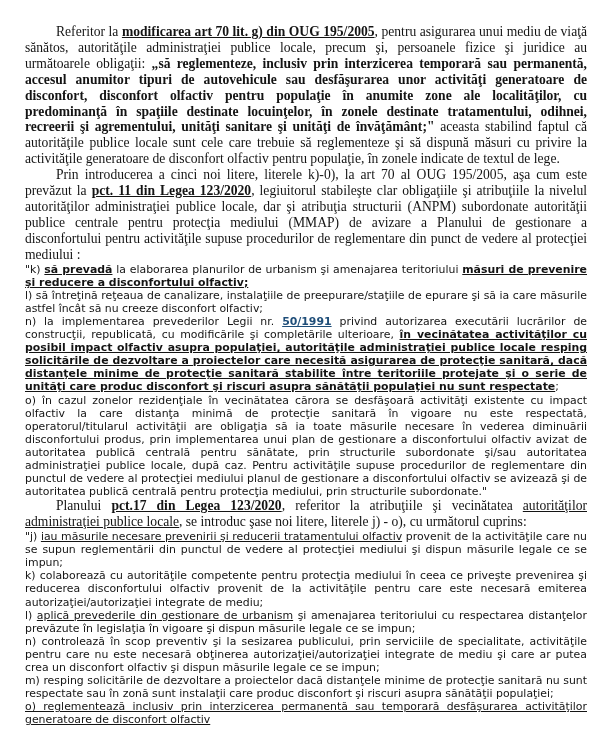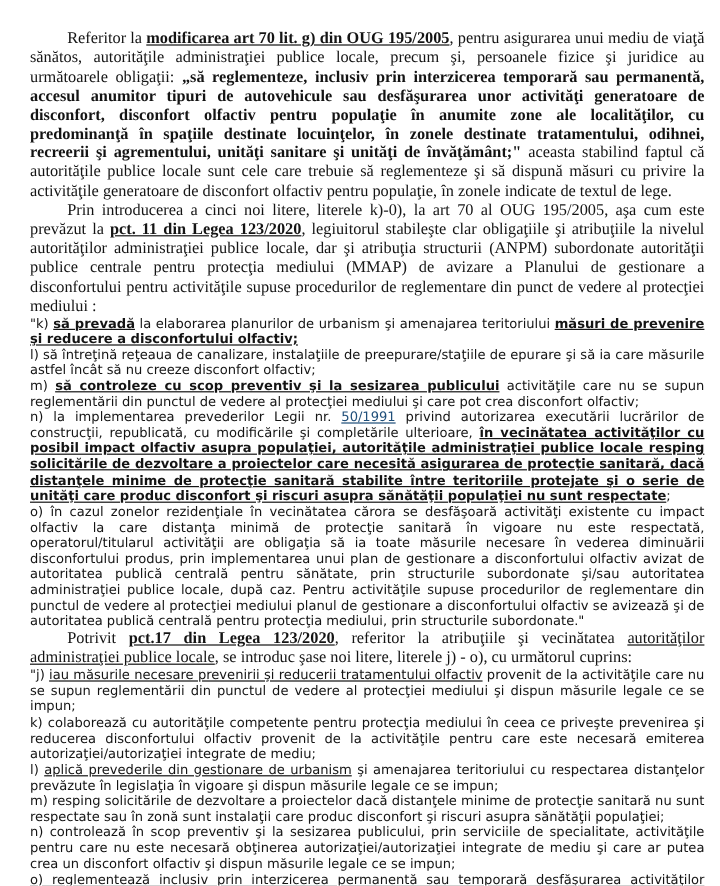--- a/index.html
+++ b/index.html
@@ -32,51 +32,50 @@
     font-size: 10.9px;
     line-height: 13.1px;
     text-align: justify;
     text-indent: 0;
   }
   .b  { font-weight: 700; }
   .u  { text-decoration: underline; }
   .bu { font-weight: 700; text-decoration: underline; }
   .lnk {
     color: #1F4E79;
-    font-weight: 400;
+    font-weight: 700;
     text-decoration: underline;
     cursor: pointer;
   }
 </style>
 </head>
 <body>
 
 <div class="page">
 
   <p class="s"><span>Referitor la </span><span class="bu">modificarea art 70 lit. g) din OUG 195/2005</span><span>, pentru asigurarea unui mediu de viaţă sănătos, autorităţile administraţiei publice locale, precum şi, persoanele fizice şi juridice au următoarele obligaţii: </span><span class="b">„să reglementeze, inclusiv prin interzicerea temporară sau permanentă, accesul anumitor tipuri de autovehicule sau desfăşurarea unor activităţi generatoare de disconfort, disconfort olfactiv pentru populaţie în anumite zone ale localităţilor, cu predominanţă în spaţiile destinate locuinţelor, în zonele destinate tratamentului, odihnei, recreerii şi agrementului, unităţi sanitare şi unităţi de învăţământ;"</span><span> aceasta stabilind faptul că autorităţile publice locale sunt cele care trebuie să reglementeze şi să dispună măsuri cu privire la activităţile generatoare de disconfort olfactiv pentru populaţie, în zonele indicate de textul de lege.</span></p>
 
   <p class="s"><span>Prin introducerea a cinci noi litere, literele k)-0), la art 70 al OUG 195/2005, aşa cum este prevăzut la </span><span class="bu">pct. 11 din Legea 123/2020</span><span>, legiuitorul stabileşte clar obligaţiile şi atribuţiile la nivelul autorităţilor administraţiei publice locale, dar şi atribuţia structurii (ANPM) subordonate autorităţii publice centrale pentru protecţia mediului (MMAP) de avizare a Planului de gestionare a disconfortului pentru activităţile supuse procedurilor de reglementare din punct de vedere al protecţiei mediului :</span></p>
 
   <p class="c"><span>"k) </span><span class="bu">să prevadă</span><span> la elaborarea planurilor de urbanism şi amenajarea teritoriului </span><span class="bu">măsuri de prevenire şi reducere a disconfortului olfactiv;</span></p>
 
   <p class="c"><span>l) să întreţină reţeaua de canalizare, instalaţiile de preepurare/staţiile de epurare şi să ia care măsurile astfel încât să nu creeze disconfort olfactiv;</span></p>
 
-  <p class="c"><span>m) </span><span class="bu">să controleze cu scop preventiv şi la sesizarea publicului</span><span> activităţile care nu se supun reglementării din punctul de vedere al protecţiei mediului şi care pot crea disconfort olfactiv;</span></p>
 
   <p class="c"><span>n) la implementarea prevederilor Legii nr. </span><span class="lnk">50/1991</span><span> privind autorizarea executării lucrărilor de construcţii, republicată, cu modificările şi completările ulterioare, </span><span class="bu">în vecinătatea activităţilor cu posibil impact olfactiv asupra populaţiei, autorităţile administraţiei publice locale resping solicitările de dezvoltare a proiectelor care necesită asigurarea de protecţie sanitară, dacă distanţele minime de protecţie sanitară stabilite între teritoriile protejate şi o serie de unităţi care produc disconfort şi riscuri asupra sănătăţii populaţiei nu sunt respectate</span><span>;</span></p>
 
   <p class="c"><span>o) în cazul zonelor rezidenţiale în vecinătatea cărora se desfăşoară activităţi existente cu impact olfactiv la care distanţa minimă de protecţie sanitară în vigoare nu este respectată, operatorul/titularul activităţii are obligaţia să ia toate măsurile necesare în vederea diminuării disconfortului produs, prin implementarea unui plan de gestionare a disconfortului olfactiv avizat de autoritatea publică centrală pentru sănătate, prin structurile subordonate şi/sau autoritatea administraţiei publice locale, după caz. Pentru activităţile supuse procedurilor de reglementare din punctul de vedere al protecţiei mediului planul de gestionare a disconfortului olfactiv se avizează şi de autoritatea publică centrală pentru protecţia mediului, prin structurile subordonate."</span></p>
 
-  <p class="s"><span>Potrivit </span><span class="bu">pct.17 din Legea 123/2020</span><span>, referitor la atribuţiile şi vecinătatea </span><span class="u">autorităţilor administraţiei publice locale</span><span>, se introduc şase noi litere, literele j) - o), cu următorul cuprins:</span></p>
+  <p class="s"><span>Planului </span><span class="bu">pct.17 din Legea 123/2020</span><span>, referitor la atribuţiile şi vecinătatea </span><span class="u">autorităţilor administraţiei publice locale</span><span>, se introduc şase noi litere, literele j) - o), cu următorul cuprins:</span></p>
 
   <p class="c"><span>"j) </span><span class="u">iau măsurile necesare prevenirii şi reducerii tratamentului olfactiv</span><span> provenit de la activităţile care nu se supun reglementării din punctul de vedere al protecţiei mediului şi dispun măsurile legale ce se impun;</span></p>
 
   <p class="c"><span>k) colaborează cu autorităţile competente pentru protecţia mediului în ceea ce priveşte prevenirea şi reducerea disconfortului olfactiv provenit de la activităţile pentru care este necesară emiterea autorizaţiei/autorizaţiei integrate de mediu;</span></p>
 
   <p class="c"><span>l) </span><span class="u">aplică prevederile din gestionare de urbanism</span><span> şi amenajarea teritoriului cu respectarea distanţelor prevăzute în legislaţia în vigoare şi dispun măsurile legale ce se impun;</span></p>
 
+  <p class="c"><span>n) controlează în scop preventiv şi la sesizarea publicului, prin serviciile de specialitate, activităţile pentru care nu este necesară obţinerea autorizaţiei/autorizaţiei integrate de mediu şi care ar putea crea un disconfort olfactiv şi dispun măsurile legale ce se impun;</span></p>
+
   <p class="c"><span>m) resping solicitările de dezvoltare a proiectelor dacă distanţele minime de protecţie sanitară nu sunt respectate sau în zonă sunt instalaţii care produc disconfort şi riscuri asupra sănătăţii populaţiei;</span></p>
-
-  <p class="c"><span>n) controlează în scop preventiv şi la sesizarea publicului, prin serviciile de specialitate, activităţile pentru care nu este necesară obţinerea autorizaţiei/autorizaţiei integrate de mediu şi care ar putea crea un disconfort olfactiv şi dispun măsurile legale ce se impun;</span></p>
 
   <p class="c"><span class="u">o) reglementează inclusiv prin interzicerea permanentă sau temporară desfăşurarea activităţilor generatoare de disconfort olfactiv</span></p>
 
 </div>
 
 </body></html>

